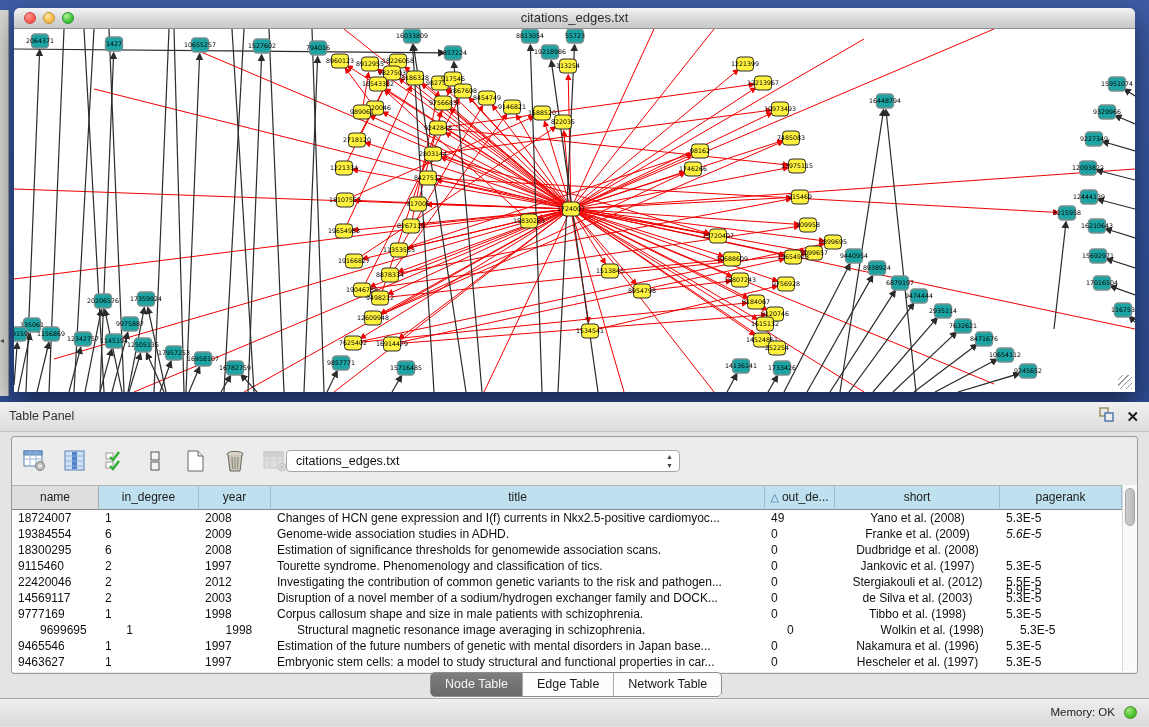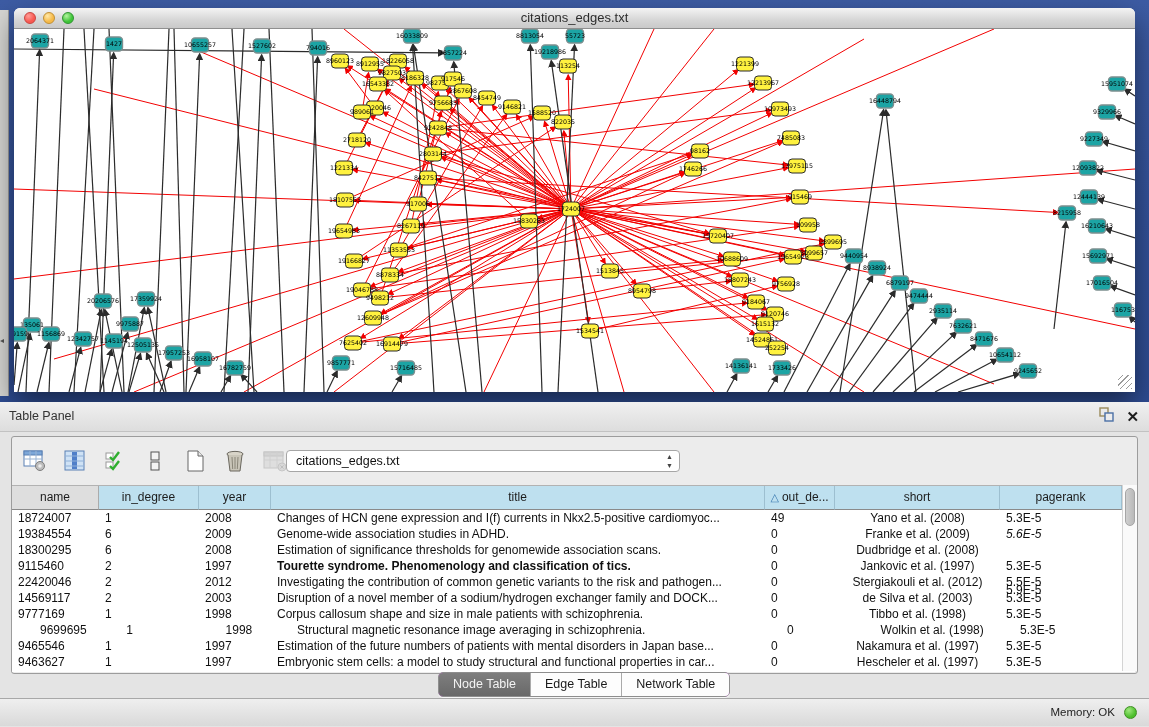--- a/index.html
+++ b/index.html
@@ -67,21 +67,21 @@
   .td{box-sizing:border-box;height:16px;line-height:16px;font-size:12px;color:#101010;
     overflow:hidden;white-space:nowrap;padding:0 3px 0 6px;}
   .td.center{text-align:center;padding:0;}
   .vscroll{position:absolute;right:0px;top:48px;width:15px;height:186px;background:#fafafa;
     border-left:1px solid #d4d4d4;box-sizing:border-box;}
   .vthumb{position:absolute;left:2px;top:3px;width:10px;height:38px;border-radius:6px;
     background:linear-gradient(90deg,#cfcfcf,#b9b9b9);border:1px solid #a5a5a5;box-sizing:border-box;}
   
   .seg-tabs{position:absolute;left:430px;top:270px;height:23px;display:flex;
     border:1px solid #8e8e8e;border-radius:5px;overflow:hidden;background:#d946ef;
-    box-shadow:0 1px 0 rgba(255,255,255,.7);margin-left:8px;}
+    box-shadow:0 1px 0 rgba(255,255,255,.7);}
   .seg{height:23px;line-height:23px;font-size:12.5px;color:#1a1a1a;padding:0 14px;
     border-right:1px solid #aaa;background:#fdfdfd;}
   .seg:last-child{border-right:none;}
   .seg.active{background:linear-gradient(180deg,#7e7e7e,#696969);color:#f4f4f4;}
   
   .statusbar{position:absolute;left:0;bottom:1px;width:1149px;height:27px;
     background:linear-gradient(180deg,#efefef,#d9d9d9);border-top:1px solid #a8a8a8;}
   .mem{position:absolute;right:34px;top:0;line-height:26px;font-size:11.5px;color:#222;}
   .mem-dot{position:absolute;right:12px;top:7px;width:13px;height:13px;border-radius:50%;
     background:radial-gradient(circle at 35% 30%,#9fe87d,#4cbe2c 65%);border:1px solid #3d8f22;box-sizing:border-box;}
@@ -834,21 +834,21 @@
             <div class="td" style="width: 72px;">2008</div>
             <div class="td" style="width: 494px;">Estimation of significance thresholds for genomewide association scans.</div>
             <div class="td" style="width: 70px;">0</div>
             <div class="td center" style="width: 165px;">Dudbridge et al. (2008)</div>
             <div class="td" style="width: 122px; margin-top: 40px;">5.9E-5</div>
           </div>
           <div class="trow">
             <div class="td" style="width: 87px;">9115460</div>
             <div class="td" style="width: 100px;">2</div>
             <div class="td" style="width: 72px;">1997</div>
-            <div class="td" style="width: 494px; font-weight: bold;">Tourette syndrome. Phenomenology and classification of tics.</div>
+            <div class="td" style="width: 494px;">Tourette syndrome. Phenomenology and classification of tics.</div>
             <div class="td" style="width: 70px;">0</div>
             <div class="td center" style="width: 165px;">Jankovic et al. (1997)</div>
             <div class="td" style="width: 122px;">5.3E-5</div>
           </div>
           <div class="trow">
             <div class="td" style="width: 87px;">22420046</div>
             <div class="td" style="width: 100px;">2</div>
             <div class="td" style="width: 72px;">2012</div>
             <div class="td" style="width: 494px;">Investigating the contribution of common genetic variants to the risk and pathogen...</div>
             <div class="td" style="width: 70px;">0</div>
@@ -879,23 +879,23 @@
             <div class="td" style="width: 72px;">1998</div>
             <div class="td" style="width: 494px;">Structural magnetic resonance image averaging in schizophrenia.</div>
             <div class="td" style="width: 70px;">0</div>
             <div class="td center" style="width: 165px;">Wolkin et al. (1998)</div>
             <div class="td" style="width: 122px;">5.3E-5</div>
           </div>
           <div class="trow">
             <div class="td" style="width: 87px;">9465546</div>
             <div class="td" style="width: 100px;">1</div>
             <div class="td" style="width: 72px;">1997</div>
-            <div class="td" style="width: 494px;">Estimation of the future numbers of patients with mental disorders in Japan base...</div>
+            <div class="td" style="width: 494px;">Estimation of the future numbers of genetic with mental disorders in Japan base...</div>
             <div class="td" style="width: 70px;">0</div>
-            <div class="td center" style="width: 165px;">Nakamura et al. (1997)</div>
+            <div class="td center" style="width: 165px;">Nakamura et al. (1996)</div>
             <div class="td" style="width: 122px;">5.3E-5</div>
           </div>
           <div class="trow">
             <div class="td" style="width: 87px;">9463627</div>
             <div class="td" style="width: 100px;">1</div>
             <div class="td" style="width: 72px;">1997</div>
             <div class="td" style="width: 494px;">Embryonic stem cells: a model to study structural and functional properties in car...</div>
             <div class="td" style="width: 70px;">0</div>
             <div class="td center" style="width: 165px;">Hescheler et al. (1997)</div>
             <div class="td" style="width: 122px;">5.3E-5</div>

